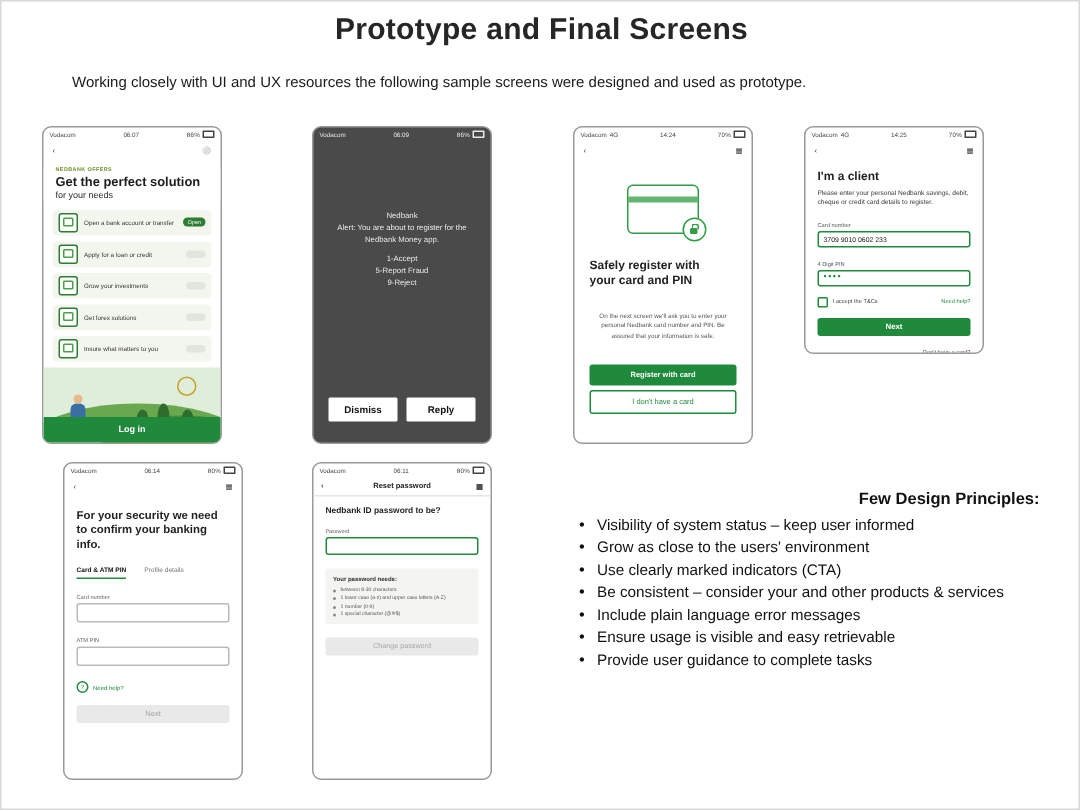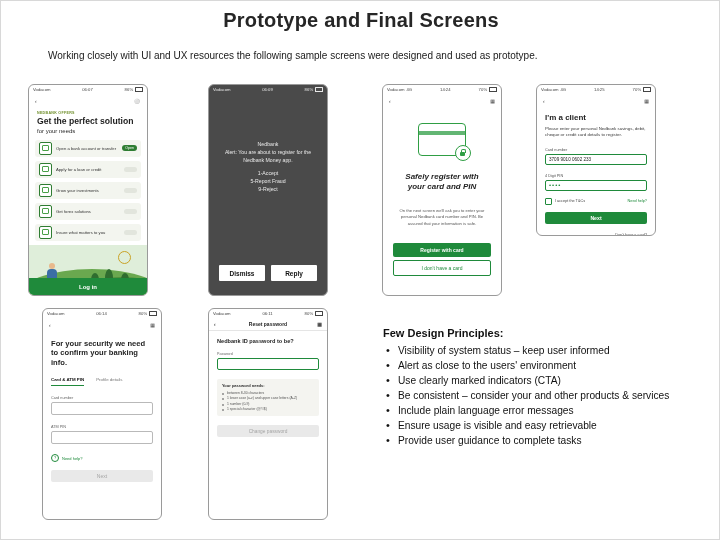--- a/index.html
+++ b/index.html
@@ -182,22 +182,22 @@
   }
   .p3-card .lock::after {
     content: ""; position: absolute; left: 4px; top: 5.5px; width: 5px; height: 4px;
     background: #2f9e44; border-radius: 1px;
   }
   .p3-card .lock::before {
     content: ""; position: absolute; left: 5px; top: 2.5px; width: 3px; height: 3px;
     border: 1px solid #2f9e44; border-bottom: none; border-radius: 2px 2px 0 0;
   }
   .p3-head {
-    text-align: center; font-size: 8px; font-weight: bold; color: #1f1f1f;
-    margin: 16px 10px 16px 10px; line-height: 1.25; font-style: italic;
+    font-size: 8px; font-weight: bold; color: #1f1f1f;
+    margin: 16px 10px 16px 10px; line-height: 1.25;
   }
   .p3-note {
     text-align: center; font-size: 4.2px; color: #555;
     margin: 8px 14px 0 14px; line-height: 1.5;
   }
   .p3-primary {
     position: absolute; left: 10px; right: 10px; bottom: 38px;
     height: 14px; background: #1f8a3b; color: #fff; border-radius: 2px;
     display: flex; align-items: center; justify-content: center;
     font-size: 5px; font-weight: bold;
@@ -284,21 +284,21 @@
   }
   .p6-btn {
     margin: 9px 8px 0 8px; height: 12px; background: #e9e9e9; color: #a5a5a5;
     border-radius: 2px; display: flex; align-items: center; justify-content: center;
     font-size: 4.8px;
   }
 
   
   #principles { position: absolute; left: 382px; top: 326px; width: 310px; }
   #principles h3 {
-    margin: 0 0 5px 0; font-size: 11px; font-weight: bold; color: #111;
+    margin: 0 0 5px 0; font-size: 11px; font-weight: bold; color: #111; text-align: right;
   }
   #principles ul { margin: 0; padding: 0; list-style: none; }
   #principles li {
     font-size: 10.2px; color: #111; line-height: 1.42;
     position: relative; padding-left: 15px; margin-bottom: 0.5px;
   }
   #principles li::before {
     content: "•"; position: absolute; left: 3px; top: -1px; font-size: 11px;
   }
   .batt {
@@ -507,21 +507,21 @@
         <li>1 special character (@!#$)</li>
       </ul>
     </div>
     <div class="p6-btn">Change password</div>
   </div>
 
   <div id="principles">
     <h3>Few Design Principles:</h3>
     <ul>
       <li>Visibility of system status – keep user informed</li>
-      <li>Alert as close to the users' environment</li>
+      <li>Grow as close to the users' environment</li>
       <li>Use clearly marked indicators (CTA)</li>
       <li>Be consistent – consider your and other products &amp; services</li>
       <li>Include  plain language error messages</li>
       <li>Ensure usage is visible and easy retrievable</li>
       <li>Provide user guidance to complete tasks</li>
     </ul>
   </div>
 
 </div>
 

